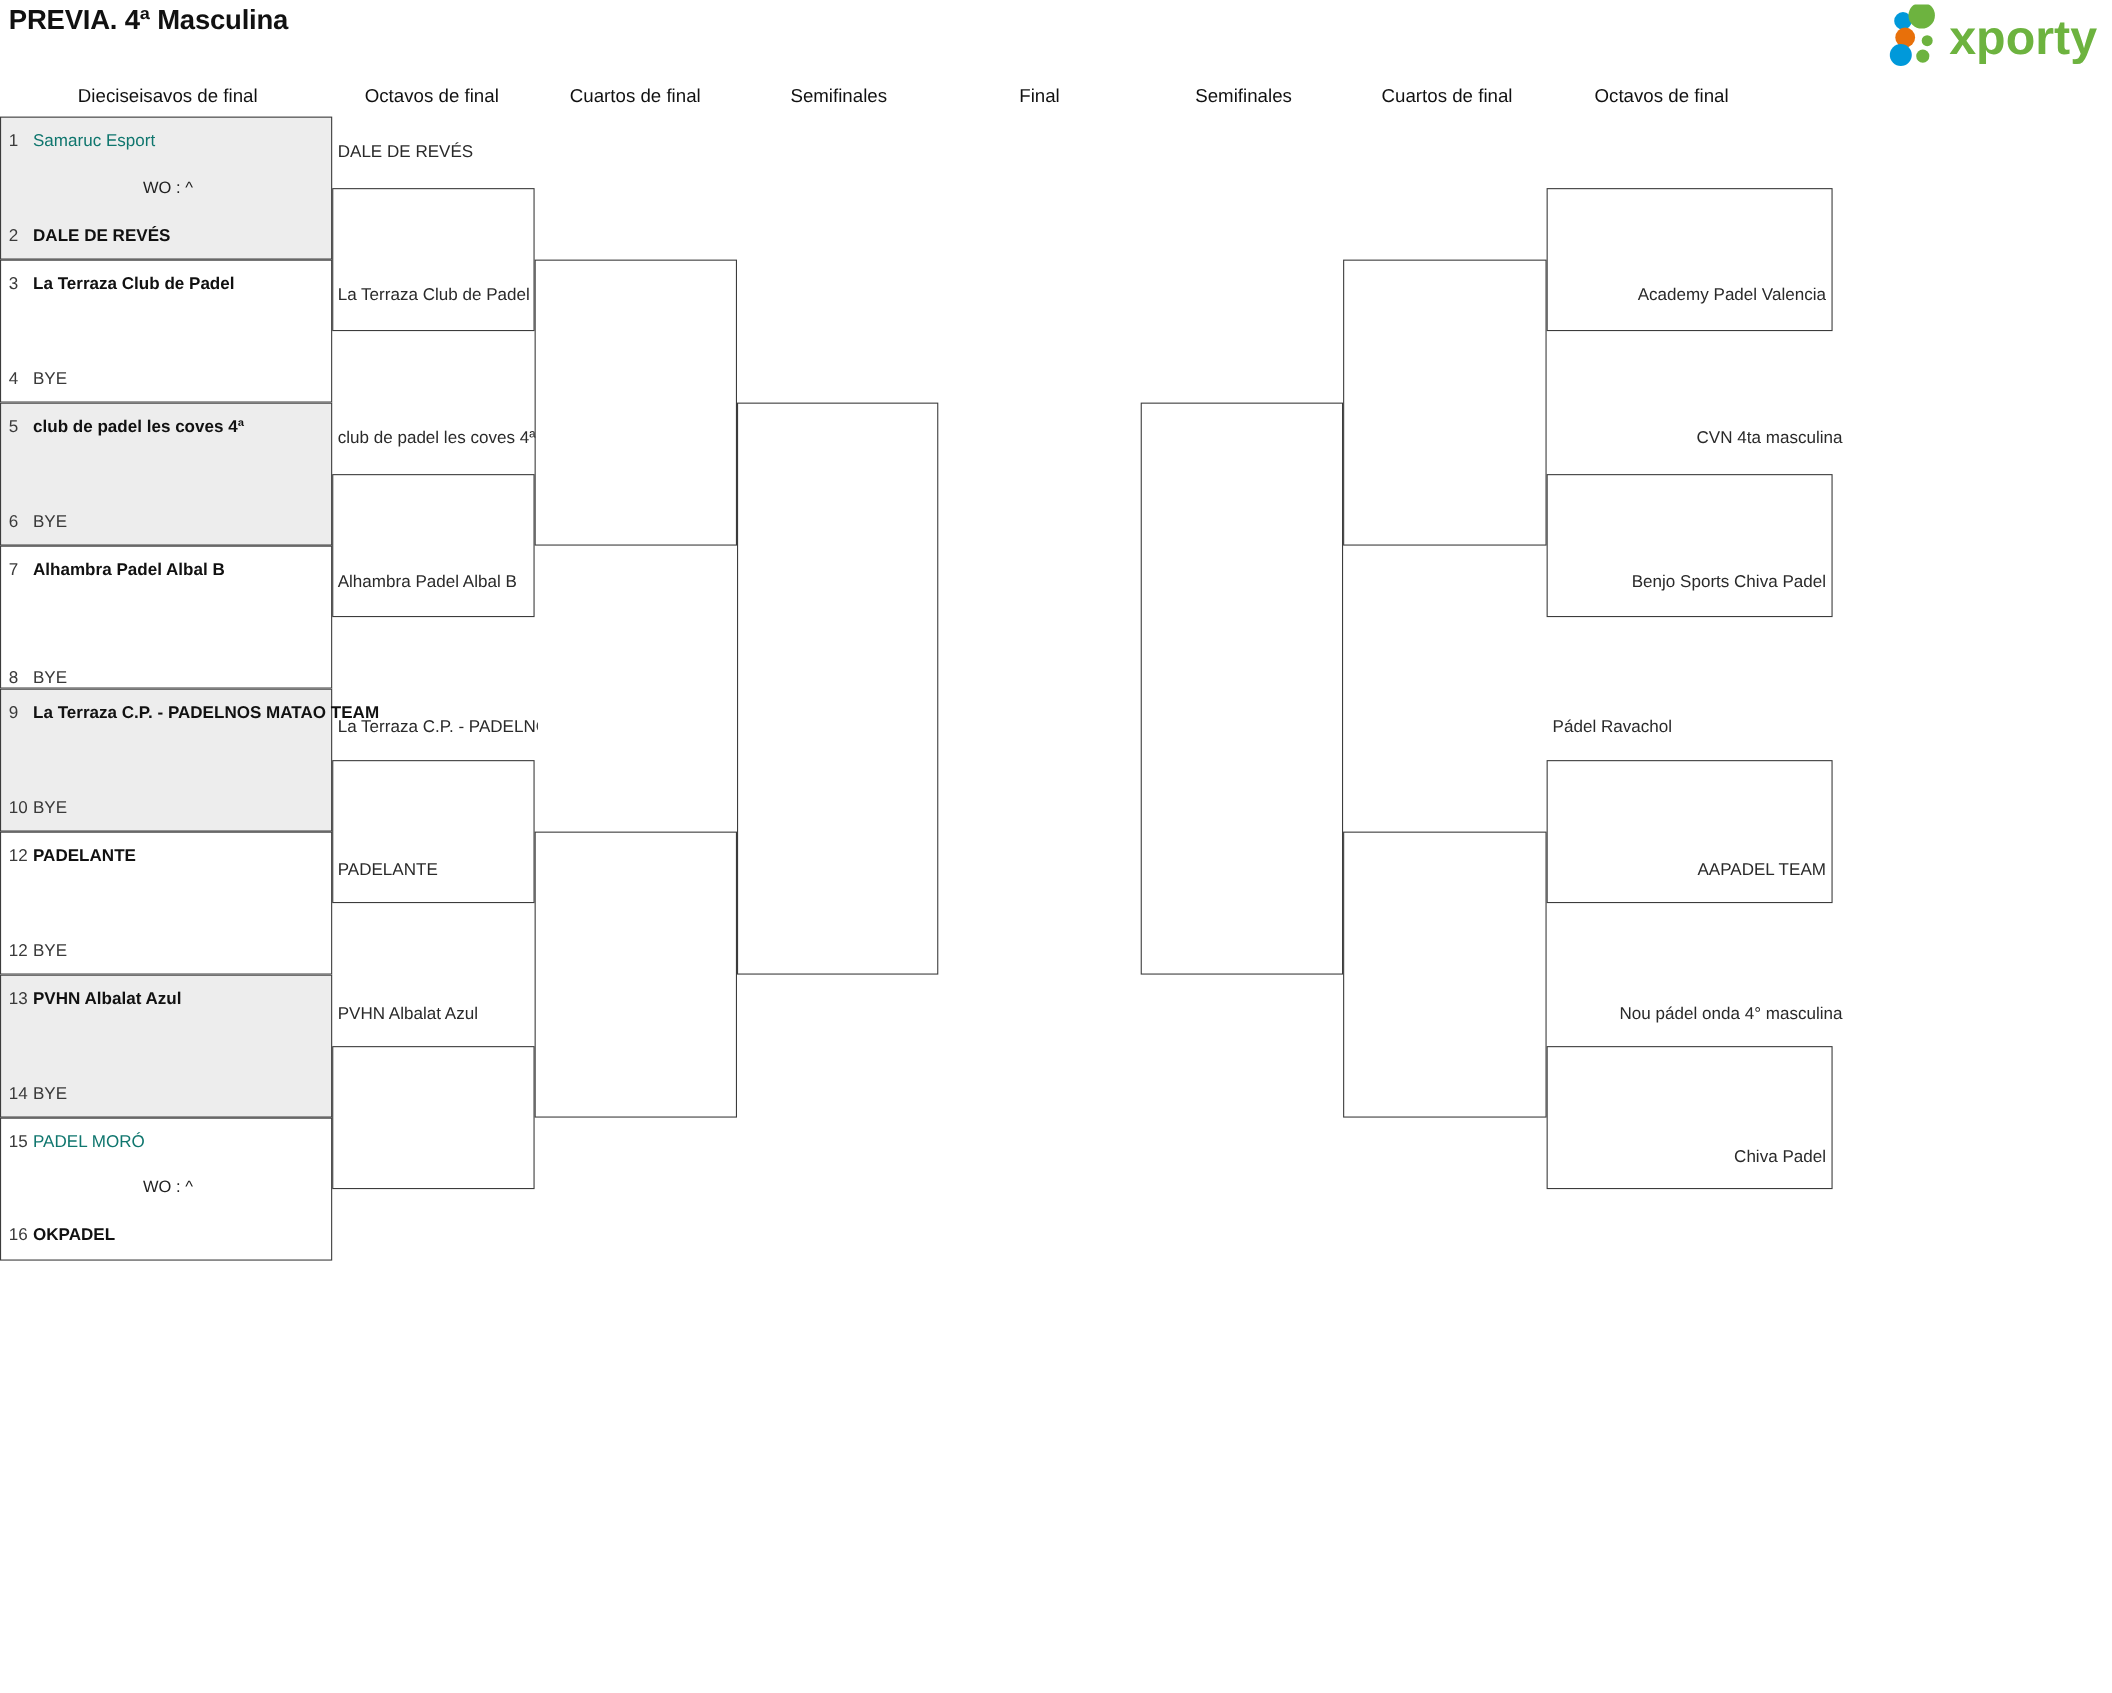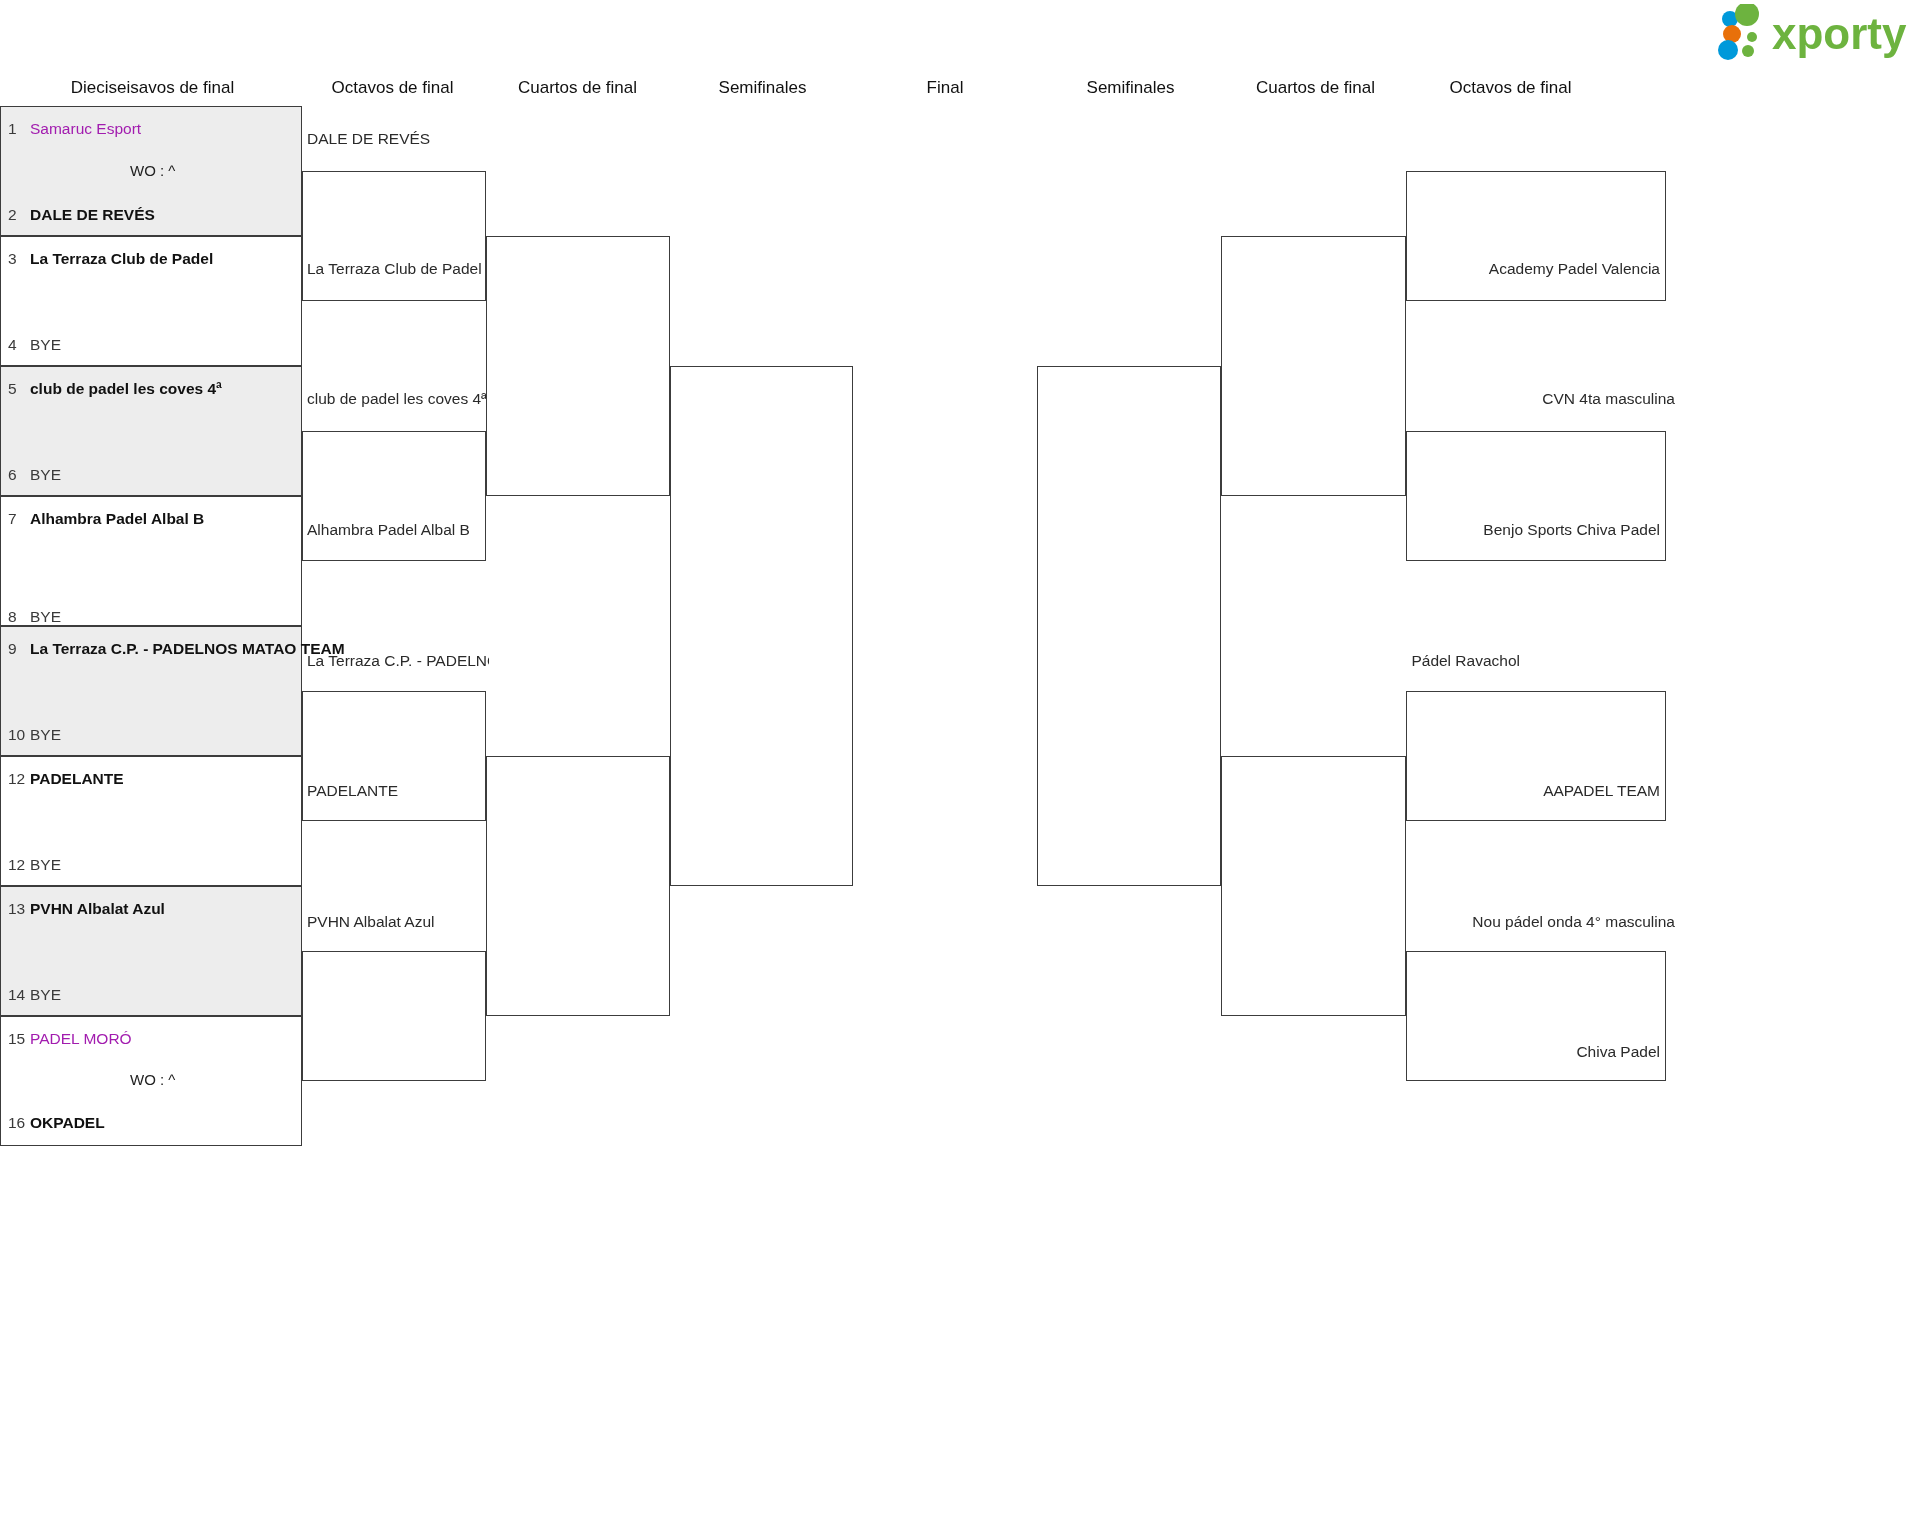--- a/index.html
+++ b/index.html
@@ -40,41 +40,42 @@
   .cell.shaded { background: #ededed; }
 
   .seed-row {
     position: absolute; left: 8px;
     font-size: 15.5px; line-height: 18px; white-space: nowrap;
     color: #111111;
   }
   .seed-num {
     display: inline-block; min-width: 22px; color: #3a3a3a; font-weight: 400;
   }
-  .team { font-weight: 400; color: #a21caf; }
+  .team { font-weight: 400; color: #0f766e; }
   .team.win { font-weight: 700; color: #111111; }
   .team.bye { color: #3a3a3a; }
 
   .score {
     position: absolute;
     font-size: 15px; color: #222222; white-space: nowrap;
   }
 
   .adv-label {
     position: absolute;
     font-size: 15.5px; color: #2a2a2a; white-space: nowrap;
   }
   .adv-label.right { text-align: right; }
 </style>
 </head>
 <body>
 
 <div id="root">
 
   <div id="title-block">
+    <div class="title-line">PREVIA. 4ª Masculina</div>
   </div>
 
   <div id="logo">
     <svg width="230" height="58" viewBox="0 0 230 58" xmlns="http://www.w3.org/2000/svg" aria-hidden="true">
       <g>
         <circle cx="28" cy="15" r="8" fill="#0099DA"></circle>
         <circle cx="45" cy="10" r="12" fill="#6DB33F"></circle>
         <circle cx="30" cy="30" r="9" fill="#E8700A"></circle>
         <circle cx="50" cy="33" r="5" fill="#6DB33F"></circle>
         <circle cx="26" cy="46" r="10" fill="#0099DA"></circle>

